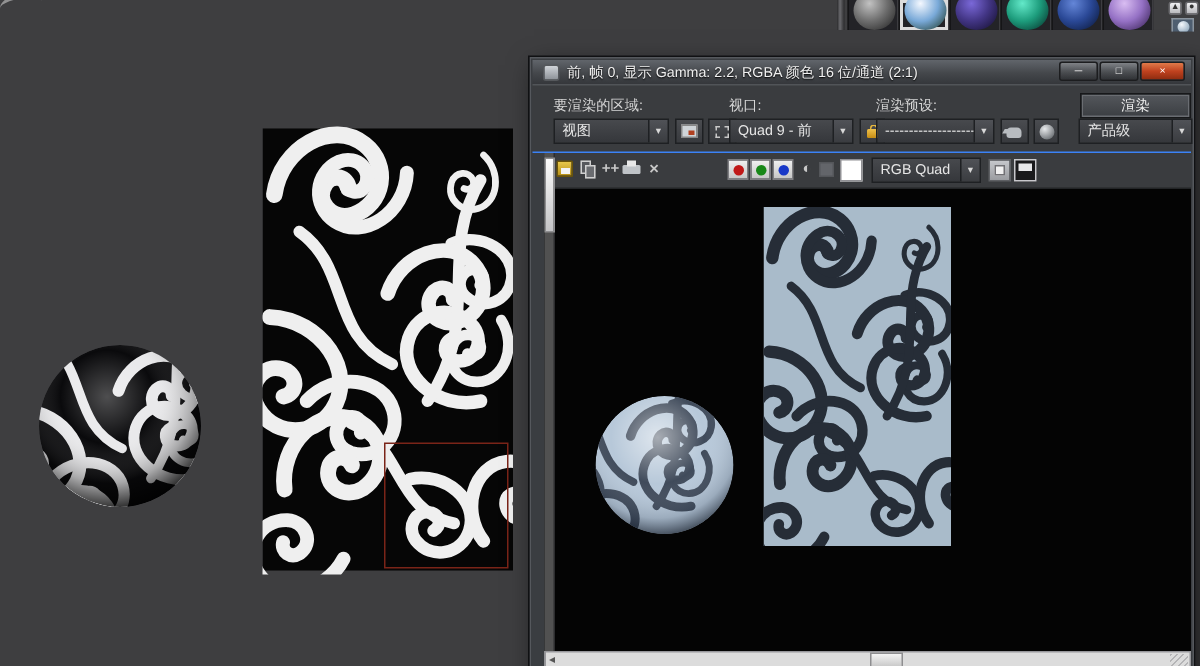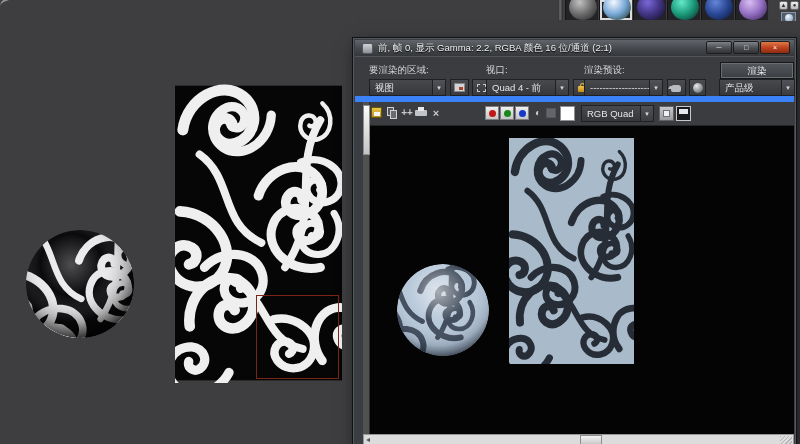--- a/index.html
+++ b/index.html
@@ -44,21 +44,21 @@
   .title-icon { width:11px; height:11px; margin:0 5px 0 7px; border-radius:2px;
     background:linear-gradient(#cfd3d8,#8d9298); border:1px solid #55585c; }
   .title-text { color:#f0f0f0; font-size:9.5px; white-space:nowrap; text-shadow:0 1px 1px #000; }
   .winbtns { position:absolute; right:4px; top:1px; display:flex; }
   .winbtn { width:26px; height:13px; margin-left:1px; border:1px solid #1c1d1f; border-radius:2px;
     background:linear-gradient(rgba(255,255,255,.22),rgba(255,255,255,.05) 45%,rgba(0,0,0,.18));
     color:#eee; font-size:7px; line-height:11px; text-align:center; }
   .winbtn.close { width:30px; background:linear-gradient(#e07a4a,#c0421f 50%,#8e2c10); color:#fff; }
 
   .toolbar1 { position:absolute; left:2px; top:18px; right:2px; height:46px;
-    background:#3a3c3f; border-top:1px solid #515458; border-bottom:6px solid #3b82f6; }
+    background:#3a3c3f; border-top:1px solid #515458; border-bottom:1px solid #3b82f6; }
   .tb-label { position:absolute; color:#d6d6d6; font-size:9.5px; }
   .dd { position:absolute; height:17px; background:linear-gradient(#47494d,#35373b);
     border:1px solid #1e2023; color:#e6e6e6; font-size:9.5px; line-height:15px;
     padding-left:5px; padding-right:16px; overflow:hidden; white-space:nowrap; }
   .dd .arr { position:absolute; right:0; top:0; width:13px; height:100%; border-left:1px solid #1e2023;
     background:linear-gradient(#505257,#3a3c40); color:#d8d8d8; font-size:7px; line-height:15px; text-align:center; }
   .sqbtn { position:absolute; height:17px; background:linear-gradient(#4a4c50,#383a3e);
     border:1px solid #1e2023; }
   .renderbtn { position:absolute; left:365px; top:5px; width:74px; height:17px;
     background:linear-gradient(#54575c,#3b3e42); border:1px solid #17181a;
@@ -226,21 +226,21 @@
           <span class="ic-pic">
             <i></i>
           </span>
         </span>
       <span class="sqbtn" style="left:117px;top:22px;width:19px">
           <span class="ic-crop"></span>
         </span>
 
       <span class="tb-label" style="left:131px;top:7px">视口:</span>
       <span class="dd" style="left:131px;top:22px;width:83px">
-        <span>Quad 4 - 前</span>
+        <span>Quad 9 - 前</span>
         <span class="arr">▾</span>
       </span>
       <span class="sqbtn lockbtn" style="left:218px;top:22px">
         <span class="ic-shackle"></span>
         <span class="ic-lock"></span>
       </span>
 
       <span class="tb-label" style="left:229px;top:7px">渲染预设:</span>
       <span class="dd" style="left:229px;top:22px;width:79px">
         <span>-------------------</span>

